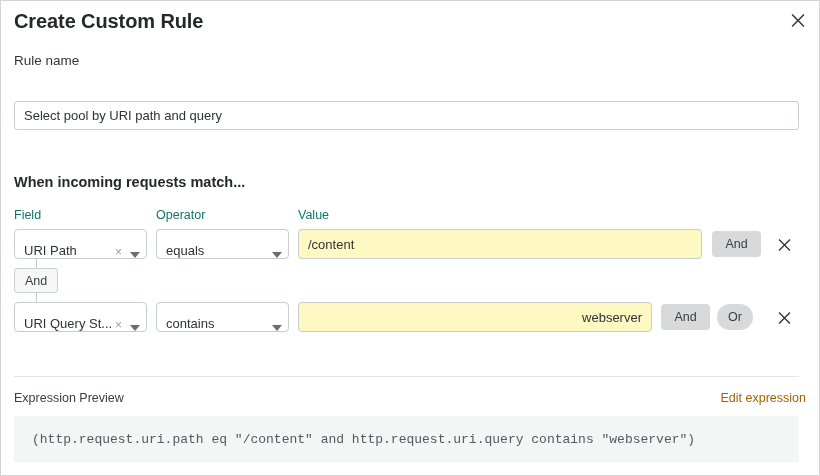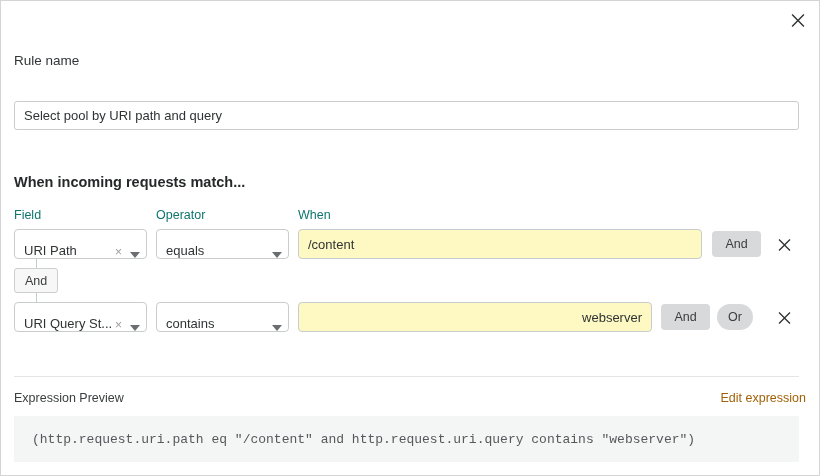--- a/index.html
+++ b/index.html
@@ -275,35 +275,36 @@
     font-size: 13px;
     color: #55595b;
     white-space: nowrap;
   }
 </style>
 </head>
 <body>
 
 <div class="dialog">
 
+  <div class="dialog-title">Create Custom Rule</div>
 
   <button class="close-btn">
     <svg width="14" height="14" viewBox="0 0 14 14">
       <path d="M1.6 1.1 L7 6.5 L12.4 1.1 L13.4 2.1 L8 7.5 L13.4 12.9 L12.4 13.9 L7 8.5 L1.6 13.9 L0.6 12.9 L6 7.5 L0.6 2.1 Z" fill="#2f3334"></path>
     </svg>
   </button>
 
   <div class="section-label label-rule-name">Rule name</div>
   <input class="rule-name-input" type="text" value="Select pool by URI path and query" style="">
 
   <div class="match-heading">When incoming requests match...</div>
 
   <div class="col-header col-field">Field</div>
   <div class="col-header col-operator">Operator</div>
-  <div class="col-header col-value">When</div>
+  <div class="col-header col-value">Value</div>
 
   <div class="cond-row row-1">
     <div class="select-box select-field">
       <span class="select-text">URI Path</span>
       <span class="select-clear">×</span>
       <span class="caret"></span>
     </div>
 
     <div class="select-box select-operator">
       <span class="select-text">equals</span>

